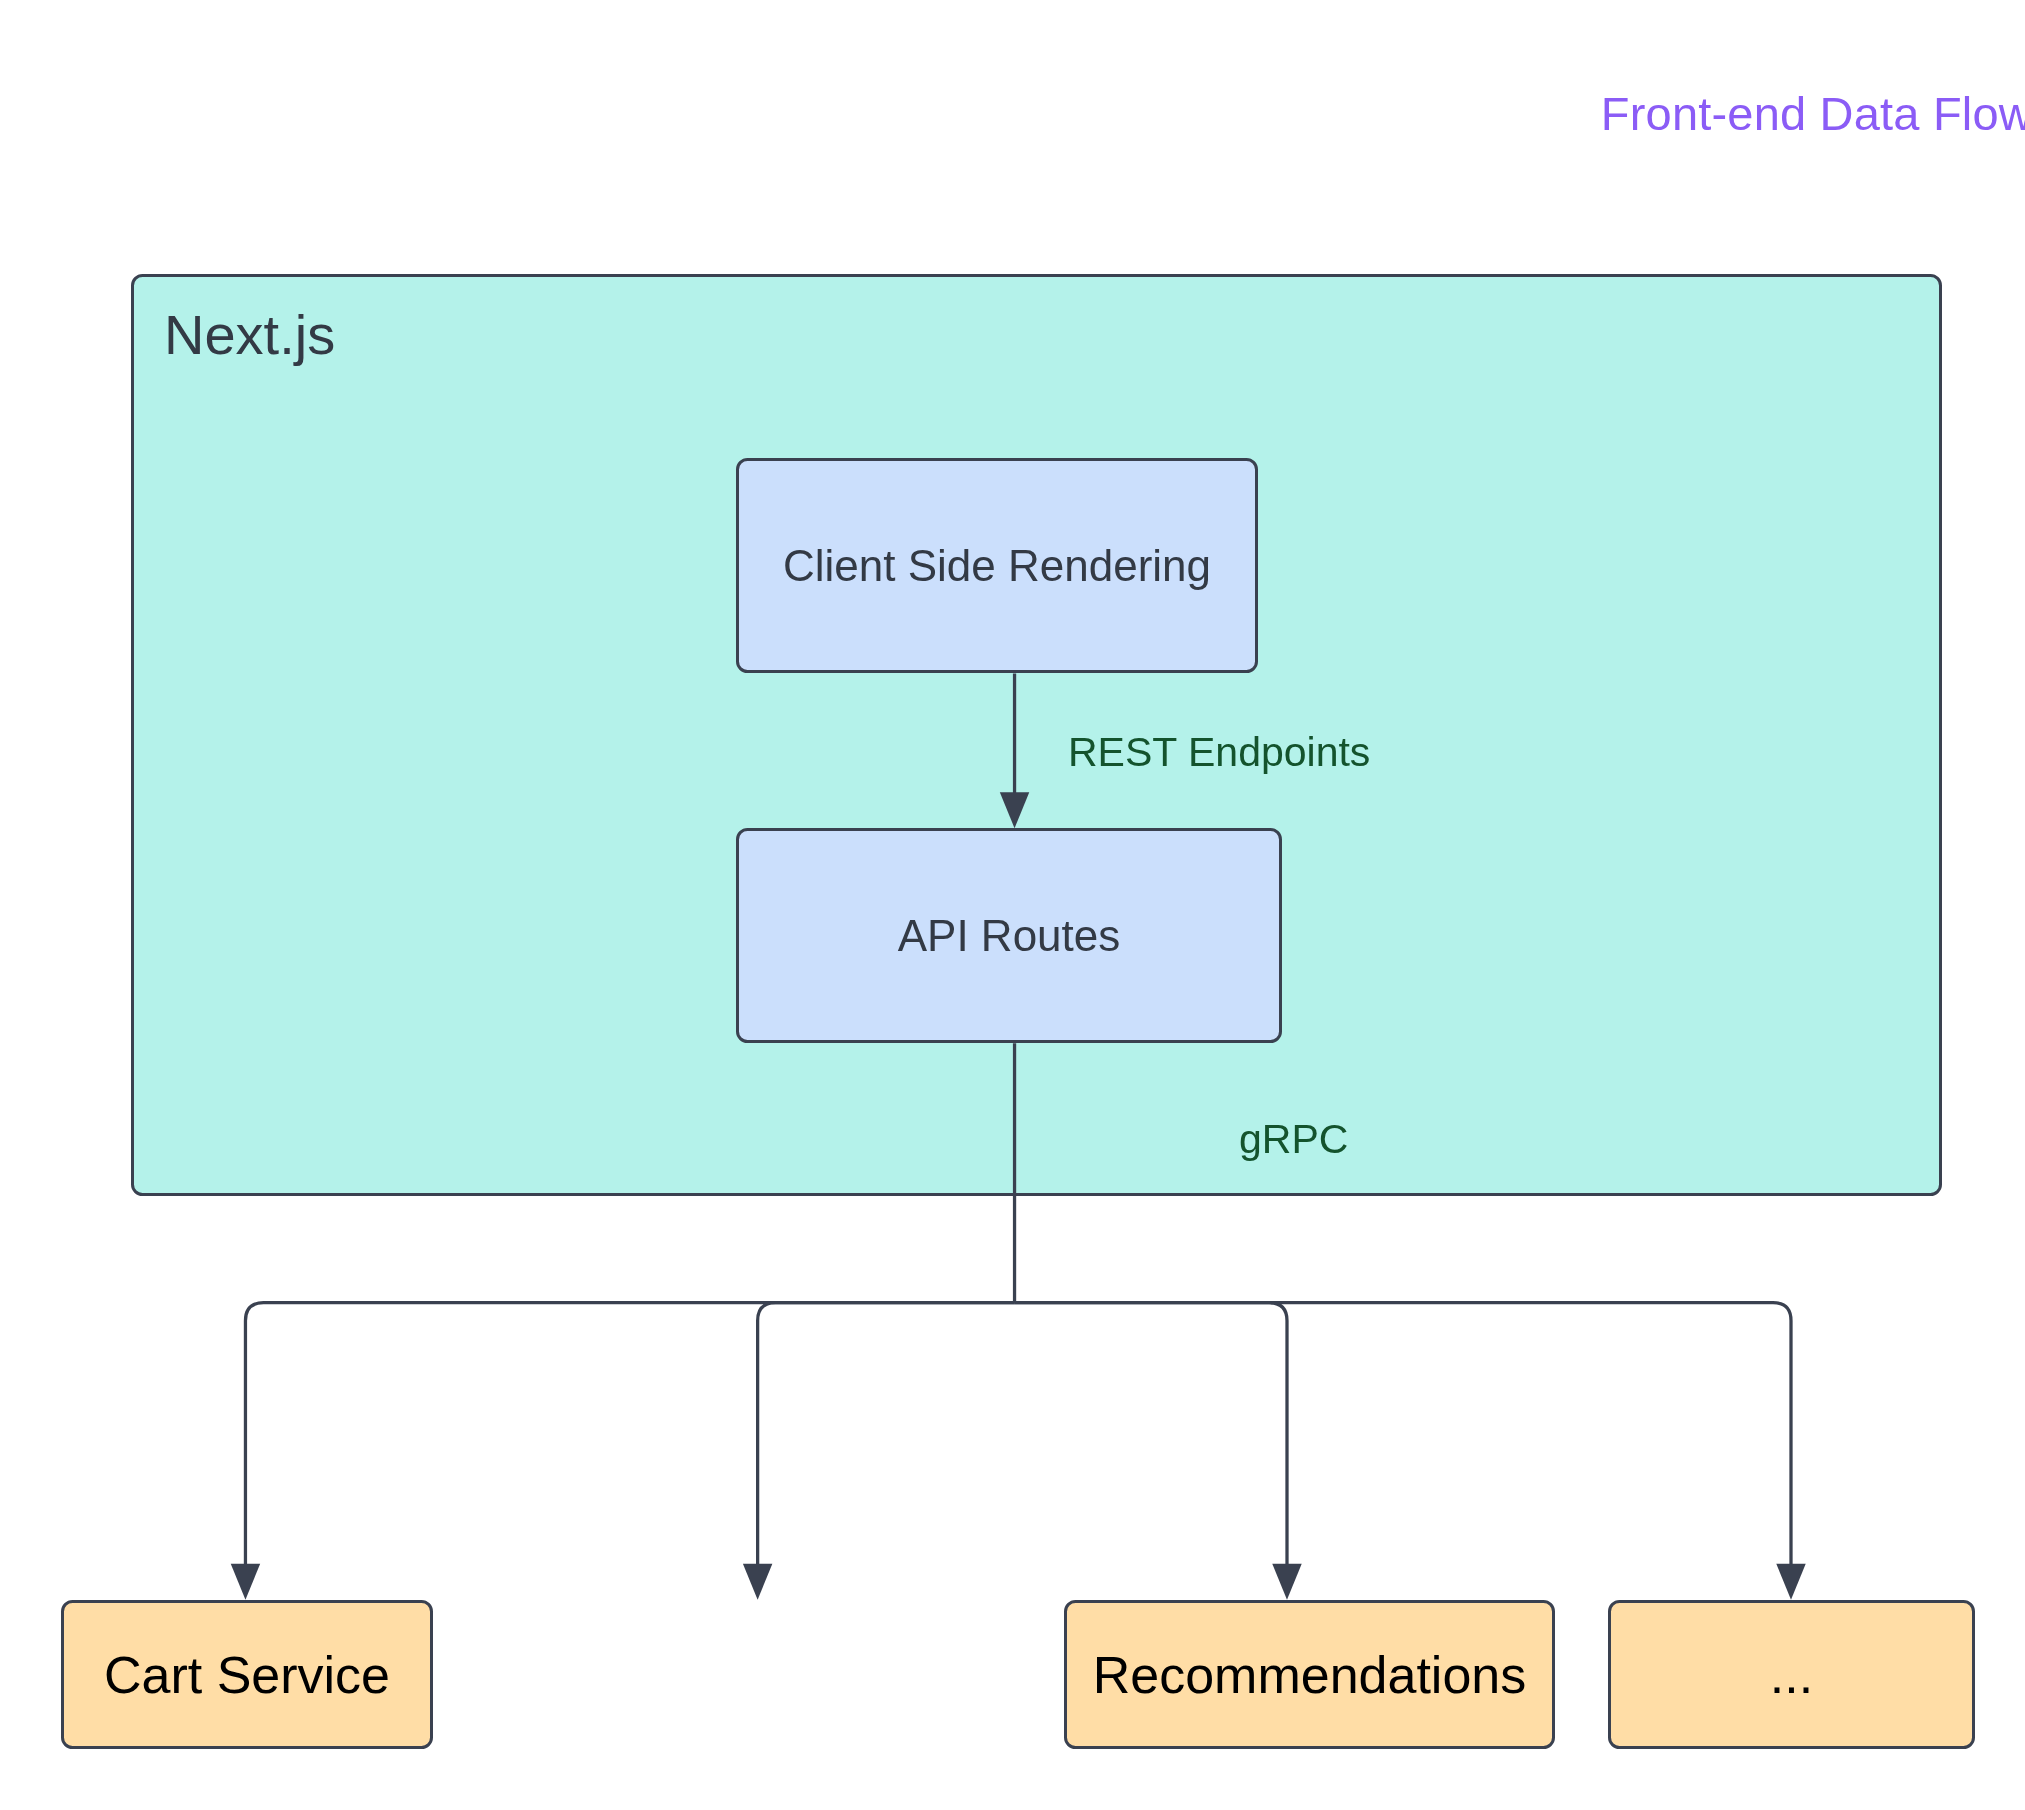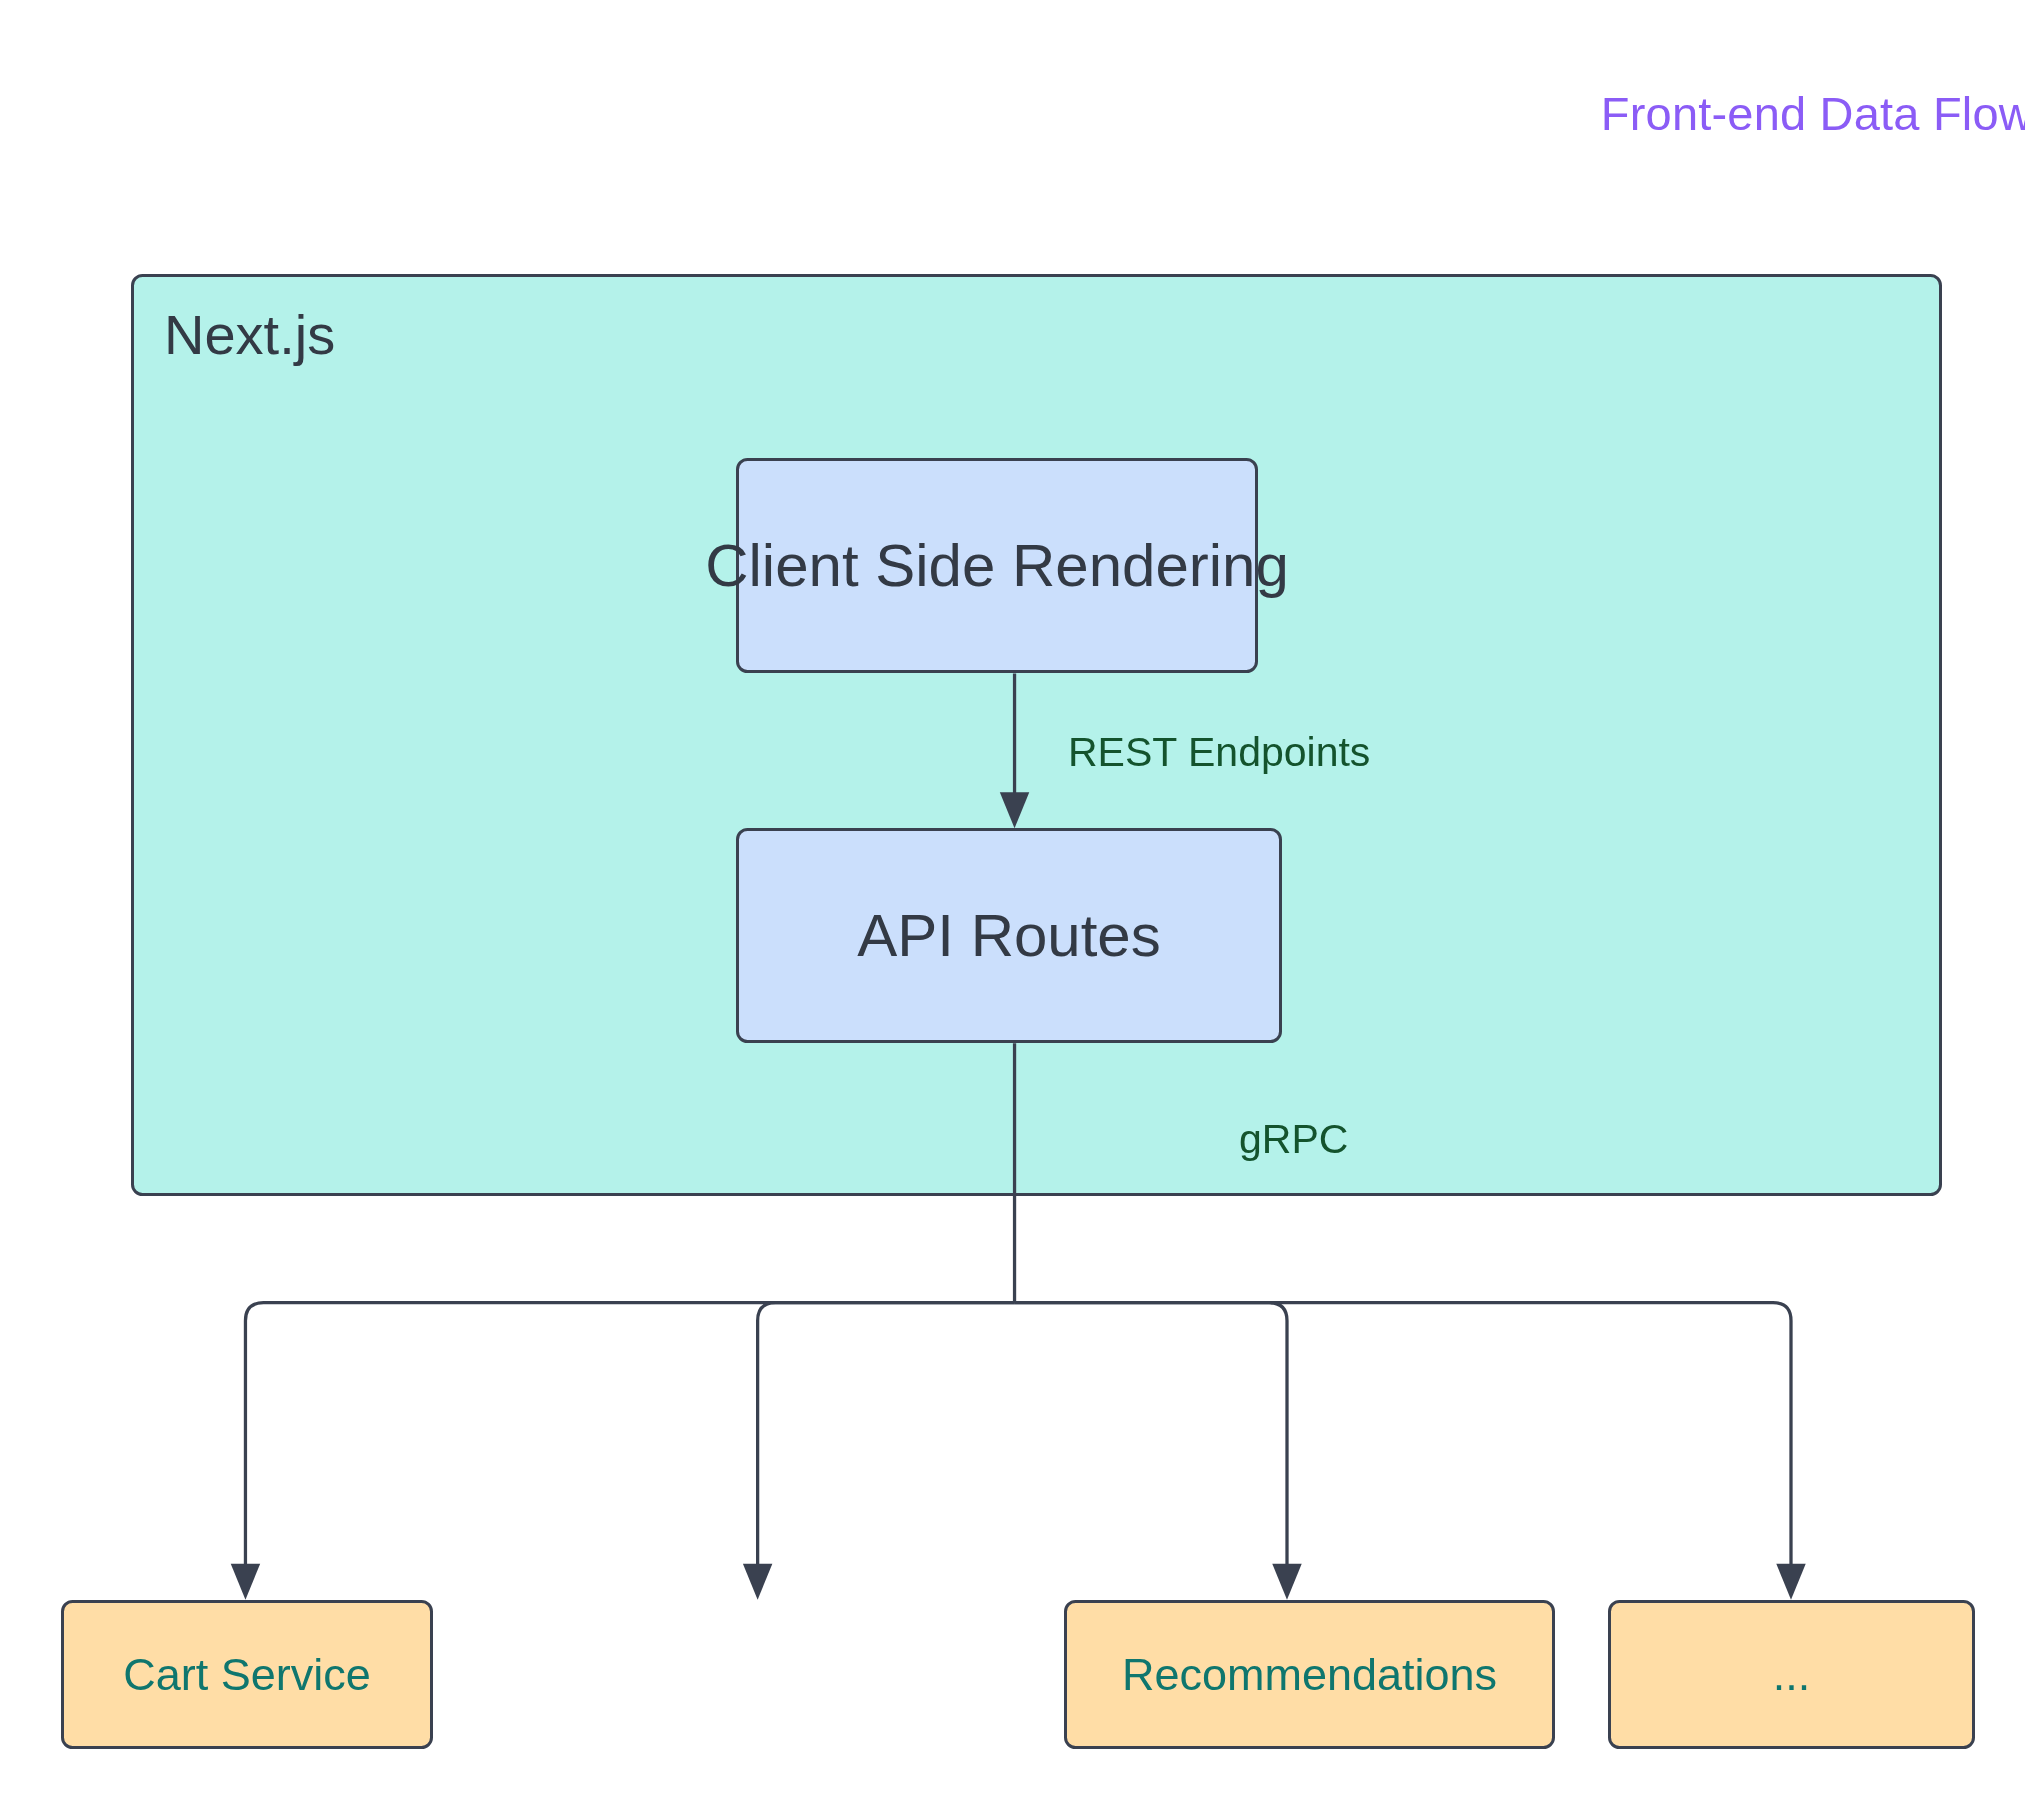--- a/index.html
+++ b/index.html
@@ -56,21 +56,21 @@
     position: absolute;
     background: #cbdffc;
     border: 3.3px solid #3a4150;
     border-radius: 11.5px;
     box-sizing: border-box;
     display: flex;
     align-items: center;
     justify-content: center;
   }
   .node-blue .node-label {
-    font-size: 60px;
+    font-size: 44px;
     color: #333a45;
     line-height: 1;
     white-space: nowrap;
   }
   #node-csr {
     left: 736px;
     top: 458px;
     width: 522px;
     height: 215px;
   }
@@ -87,22 +87,22 @@
     height: 149px;
     background: #ffdda6;
     border: 3.3px solid #3a4150;
     border-radius: 11.5px;
     box-sizing: border-box;
     display: flex;
     align-items: center;
     justify-content: center;
   }
   .node-orange .node-label {
-    font-size: 45px;
-    color: #0f766e;
+    font-size: 52px;
+    color: #000000;
     line-height: 1;
     white-space: nowrap;
   }
   #node-cart-service      { left: 61px;   width: 372px; }
   #node-product-catalog   { left: 556px;  width: 403px; }
   #node-recommendations   { left: 1064px; width: 491px; }
   #node-more-services     { left: 1608px; width: 367px; }
   
   .edge-label {
     position: absolute;

